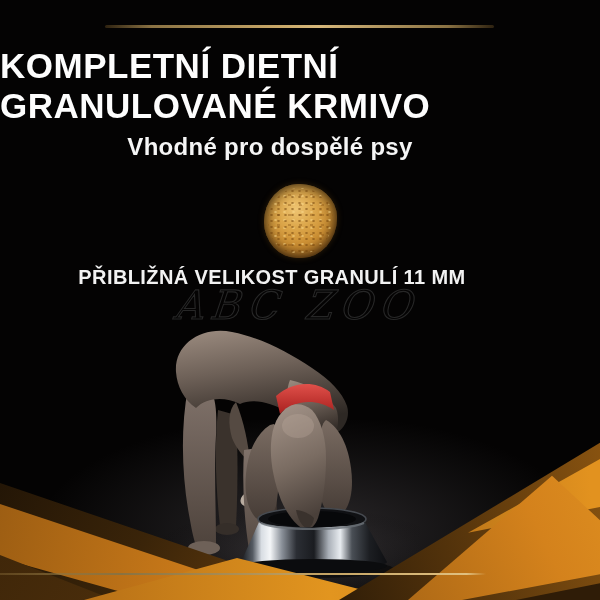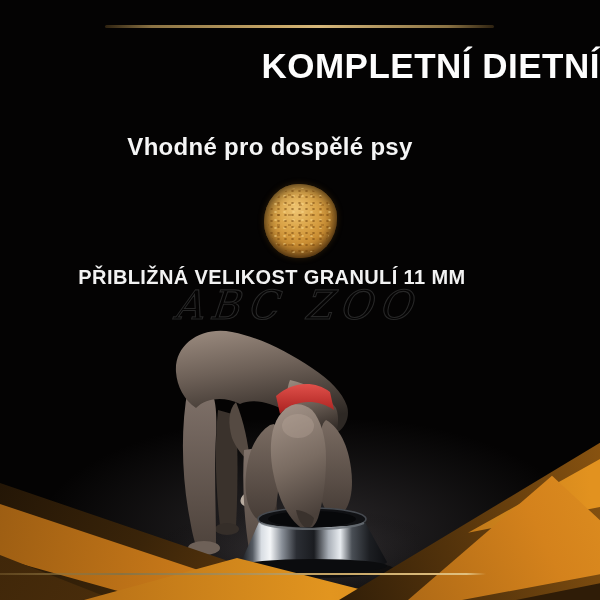--- a/index.html
+++ b/index.html
@@ -3,21 +3,21 @@
 <meta charset="utf-8">
 <style>
   html,body{margin:0;padding:0;background:#000;}
   .stage{position:relative;width:600px;height:600px;background:#040303;overflow:hidden;
          font-family:"Liberation Sans",sans-serif;}
   
   .gold-rule-top{position:absolute;left:105px;top:25px;width:389px;height:3px;
     background:linear-gradient(90deg,#2e2210 0%,#8a7243 12%,#c9a868 45%,#d7b87b 55%,#8a7243 88%,#2e2210 100%);
     border-radius:2px;}
   
-  .headline{position:absolute;left:0;top:46px;width:600px;text-align:right;color:#fdfdfd;}
+  .headline{position:absolute;left:0;top:46px;width:600px;text-align:left;color:#fdfdfd;}
   .headline .line{font-size:35px;font-weight:700;letter-spacing:.5px;line-height:40px;}
   .subtitle{position:absolute;left:0;top:133px;width:540px;text-align:center;
     color:#f5f5f5;font-size:24px;font-weight:600;letter-spacing:.3px;}
   
   .kibble{position:absolute;left:264px;top:184px;width:73px;height:74px;
     border-radius:48% 52% 50% 47% / 52% 46% 55% 50%;
     background:radial-gradient(circle at 44% 34%,#eec472 0%,#dda84c 28%,#cc8f33 55%,#a86c22 78%,#7c4c16 92%,#5a3610 100%);
     box-shadow:0 0 14px rgba(0,0,0,.9) inset, 0 0 6px rgba(120,80,20,.35);}
   .kibble::after{content:"";position:absolute;inset:4px;border-radius:inherit;
     background-image:radial-gradient(rgba(110,64,10,.5) 1px,transparent 1.4px),
@@ -60,20 +60,21 @@
 </style>
 </head>
 <body>
 
 <div class="stage">
 
   <div class="gold-rule-top"></div>
 
   <div class="headline">
     <div class="line">KOMPLETNÍ DIETNÍ</div>
+    <div class="line">GRANULOVANÉ KRMIVO</div>
   </div>
 
   <div class="subtitle">Vhodné pro dospělé psy</div>
 
   <div class="kibble"></div>
 
   <div class="size-caption">PŘIBLIŽNÁ VELIKOST GRANULÍ 11 MM</div>
 
   <div class="watermark">ABC ZOO</div>
 

